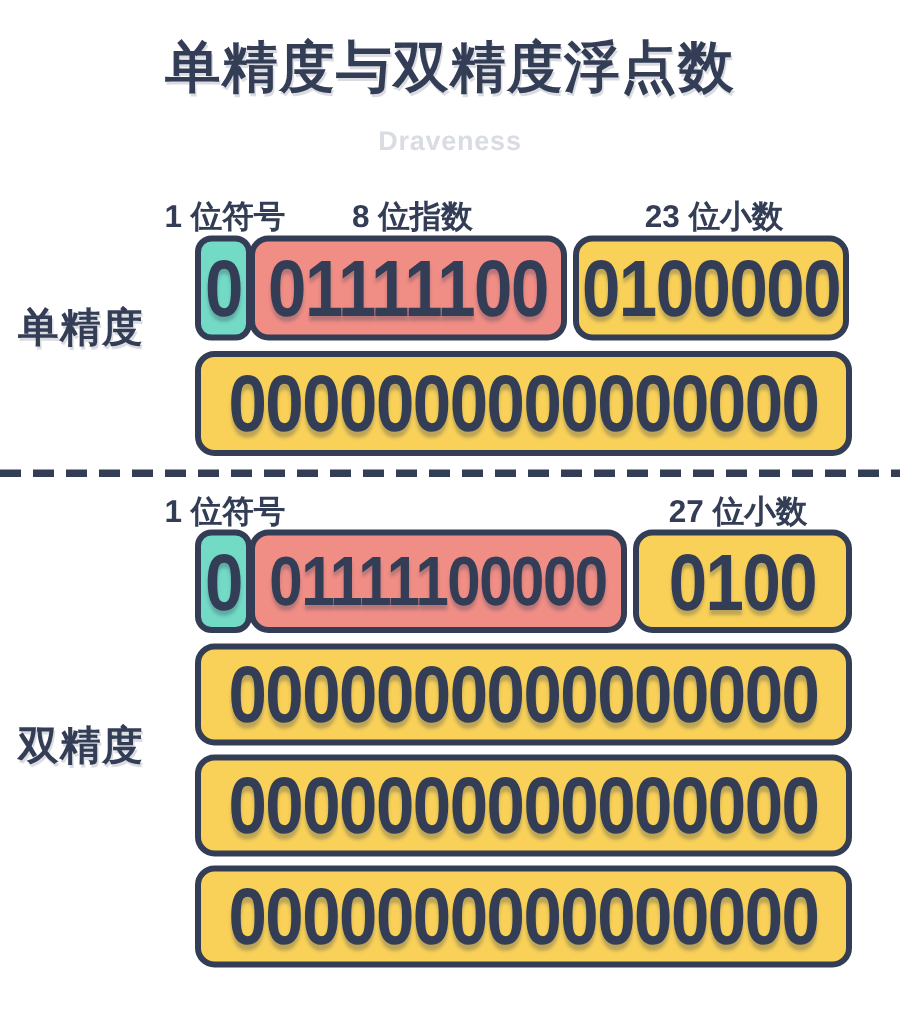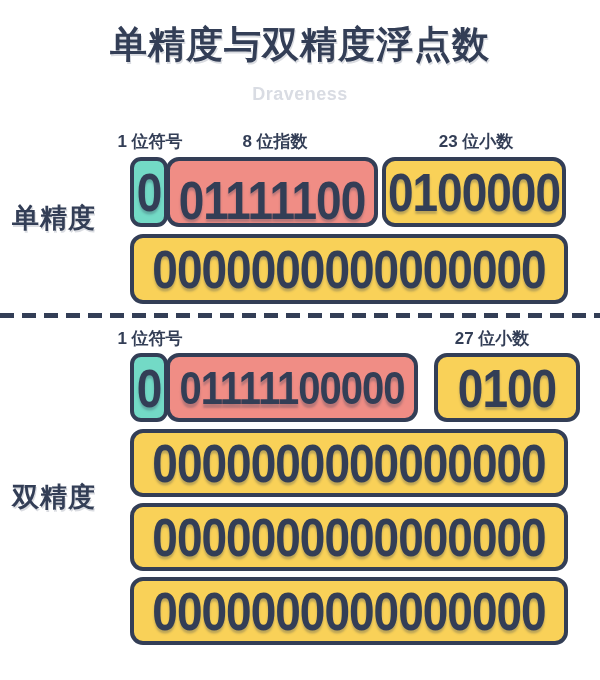--- a/index.html
+++ b/index.html
@@ -28,21 +28,21 @@
     text-align: center;
     font-size: 18px;
     font-weight: bold;
     color: #D9DCE3;
     letter-spacing: 0.5px;
   }
   .field-label {
     position: absolute;
     width: 140px;
     text-align: center;
-    font-size: 17px;
+    font-size: 21px;
     font-weight: bold;
     color: #333E56;
     white-space: nowrap;
   }
   .bit-row {
     position: absolute;
     display: flex;
     align-items: stretch;
   }
   .box {
@@ -98,21 +98,21 @@
   <div class="field-label" style="left:80px; top:130px;">1 位符号</div>
   <div class="field-label" style="left:205px; top:130px;">8 位指数</div>
   <div class="field-label" style="left:406px; top:130px;">23 位小数</div>
 
   <div class="side-label" style="left:12px; top:200px;">单精度</div>
 
   <div class="bit-row" style="left:130px; top:157px; height:70px;">
     <div class="box teal" style="width:38px;">
       <span class="digits fs46">0</span>
     </div>
-    <div class="box salmon" style="width:212px; margin-left:-2px;align-items:flex-end;">
+    <div class="box salmon" style="width:212px; margin-left:-2px;">
       <span class="digits fs46">01111100</span>
     </div>
     <div class="box yellow" style="width:184px; margin-left:4px;">
       <span class="digits fs46">0100000</span>
     </div>
   </div>
 
   <div class="bit-row" style="left:130px; top:234px; height:70px;">
     <div class="box yellow" style="width:438px;">
       <span class="digits fs46">0000000000000000</span>
@@ -127,21 +127,21 @@
 
   <div class="side-label" style="left:12px; top:479px;">双精度</div>
 
   <div class="bit-row" style="left:130px; top:353px; height:69px;">
     <div class="box teal" style="width:38px;">
       <span class="digits fs46">0</span>
     </div>
     <div class="box salmon" style="width:252px; margin-left:-2px;align-items:center;">
       <span class="digits fs40">01111100000</span>
     </div>
-    <div class="box yellow" style="width:146px; margin-left:16px;">
+    <div class="box yellow" style="width:146px; margin-left:4px;">
       <span class="digits fs46">0100</span>
     </div>
   </div>
 
   <div class="bit-row" style="left:130px; top:429px; height:68px;">
     <div class="box yellow" style="width:438px;">
       <span class="digits fs46">0000000000000000</span>
     </div>
   </div>
 

